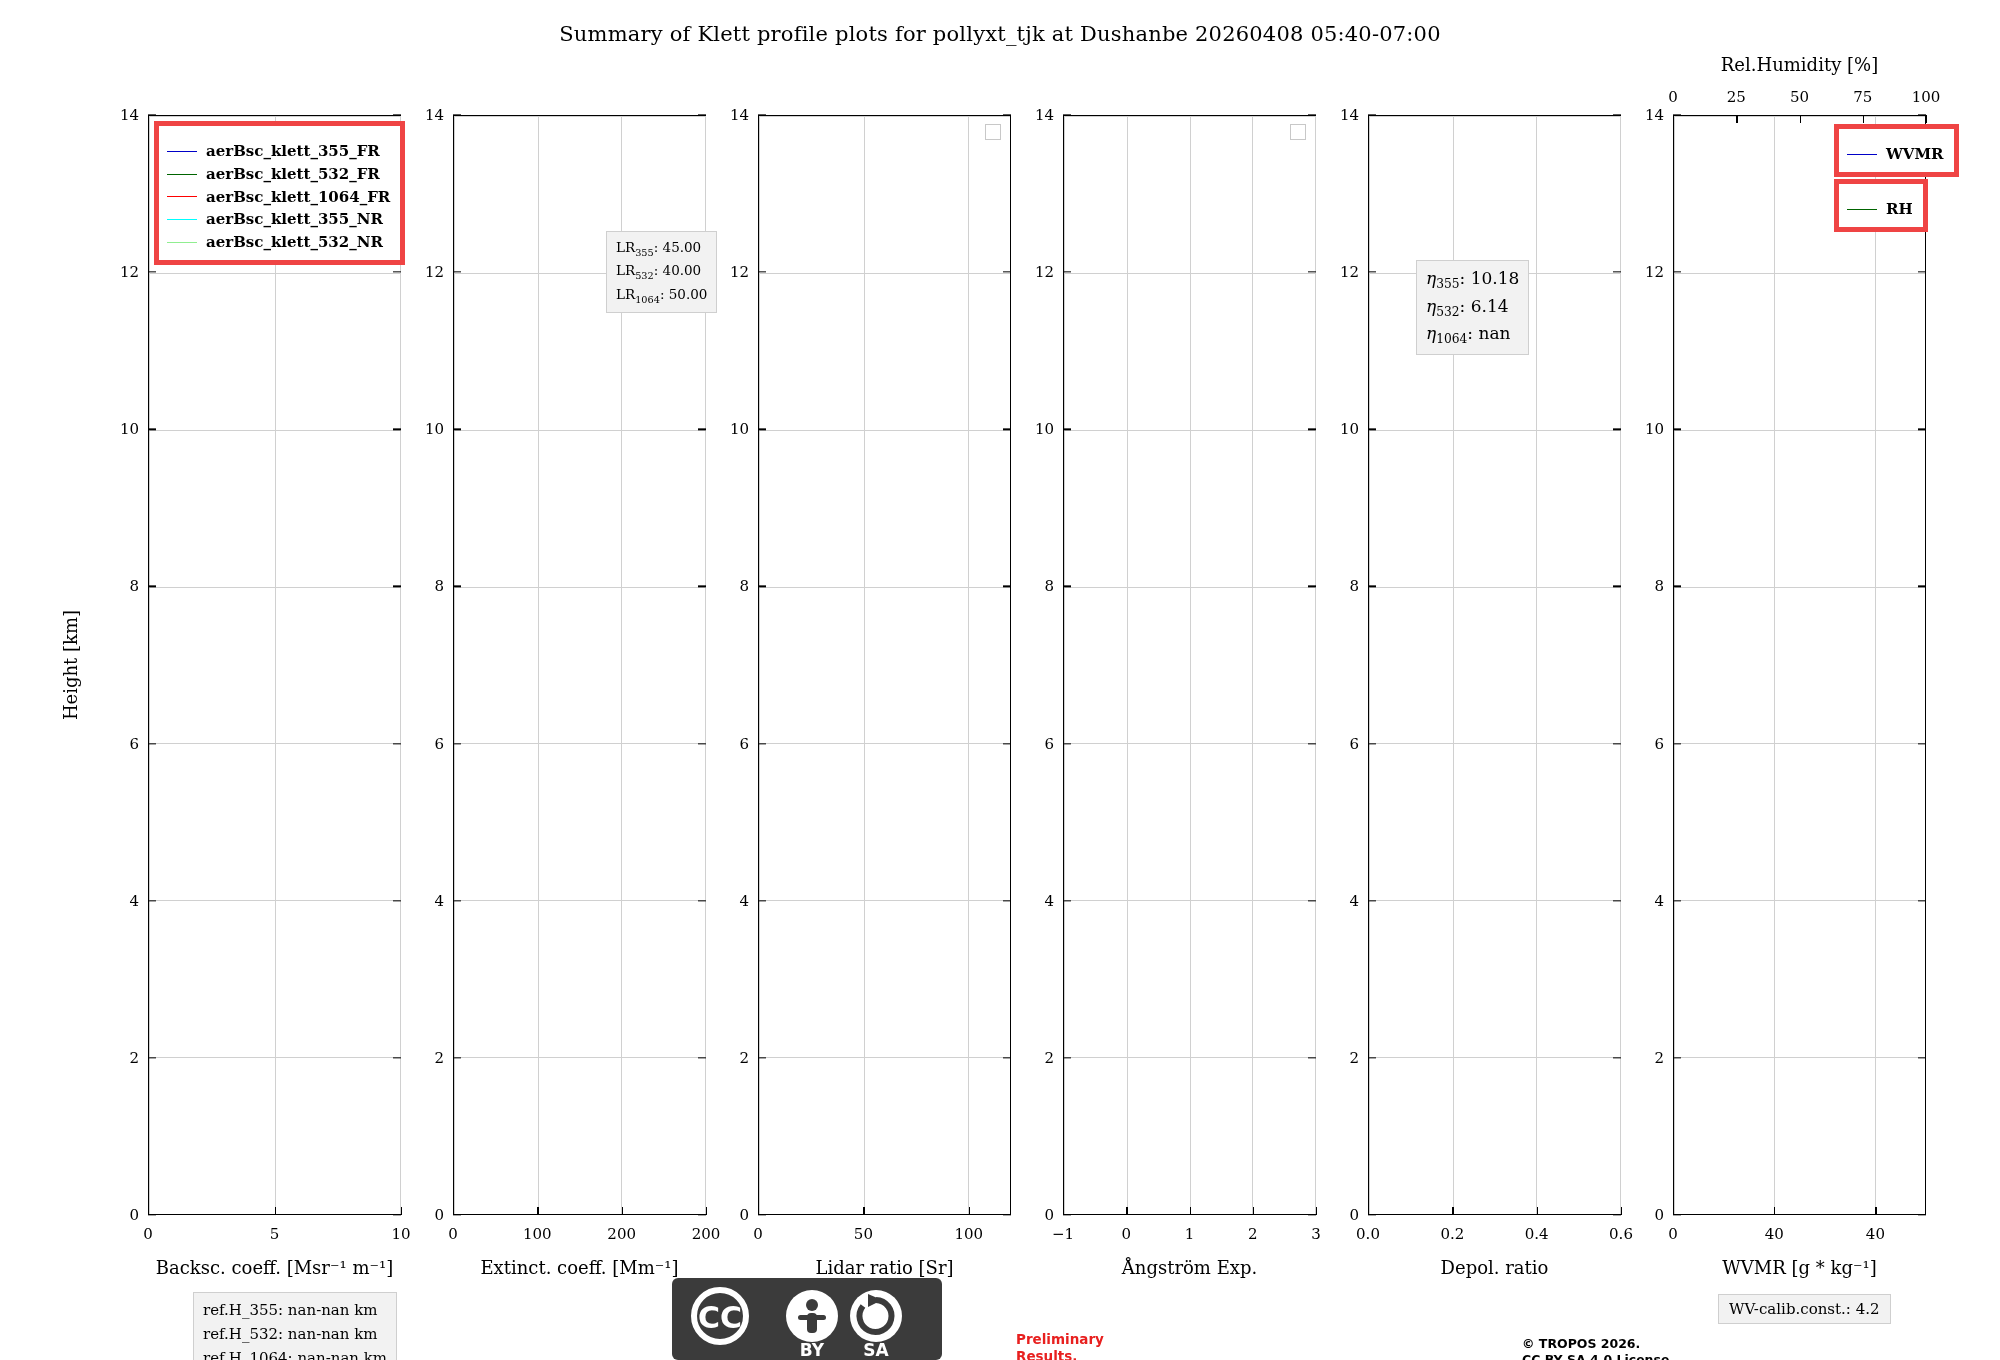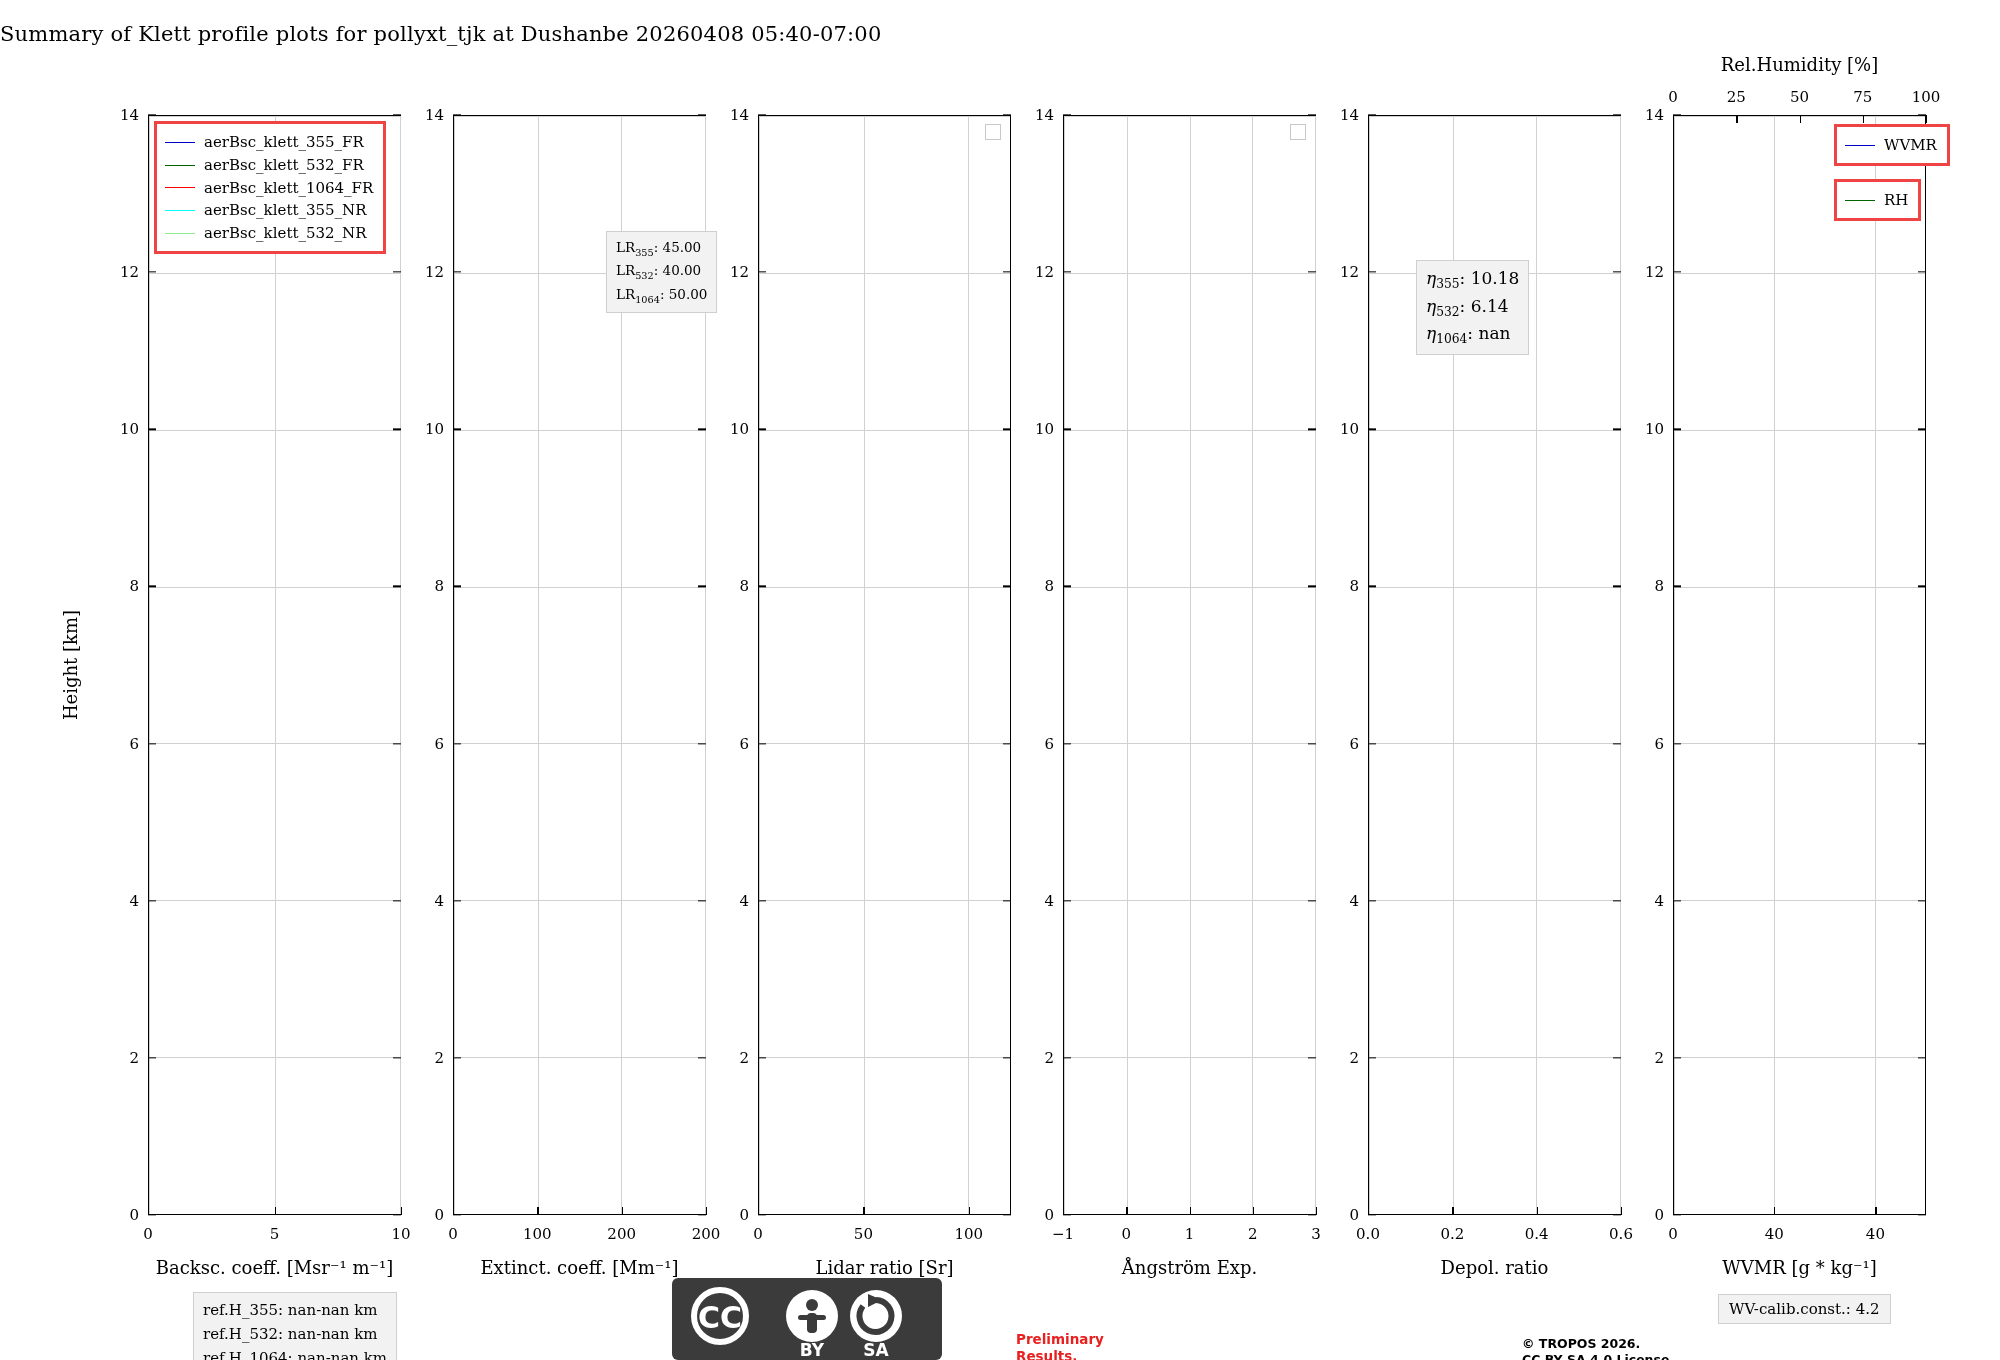--- a/index.html
+++ b/index.html
@@ -4,21 +4,21 @@
 <style>
   html,body{margin:0;padding:0;}
   body{
     width:2000px;height:1360px;background:#ffffff;
     font-family:"DejaVu Serif",serif;
     color:#000;
     position:relative;
     overflow:hidden;
   }
   .title{
-    position:absolute;top:22px;left:0;width:2000px;text-align:left;
+    position:absolute;top:22px;left:0;width:2000px;text-align:center;
     font-size:21px;letter-spacing:.2px;
   }
   
   .panel{position:absolute;top:115px;height:1100px;}
   .plotbox{
     position:absolute;left:0;top:0;right:0;bottom:0;
     border:1.3px solid #000;background:#fff;box-sizing:border-box;
   }
   .grid-h{position:absolute;left:0;right:0;height:1px;background:#d0d0d0;}
   .grid-v{position:absolute;top:0;bottom:0;width:1px;background:#d0d0d0;}
@@ -46,23 +46,24 @@
   .toplabel{
     position:absolute;bottom:100%;margin-bottom:40px;left:50%;transform:translateX(-50%);
     font-size:18px;white-space:nowrap;
   }
   .ylabel{
     position:absolute;left:-78px;top:50%;transform:translate(-50%,-50%) rotate(-90deg);
     font-size:18px;white-space:nowrap;
   }
   
   .legend{
-    position:absolute;background:#fff;border:3px solid #ef4444;
-    padding:7px 10px 6px 8px;font-size:15px;line-height:1.52;
+    position:absolute;background:#fff;border:5px solid #ef4444;
+    padding:14px 10px 6px 8px;font-size:15px;line-height:1.52;
     box-shadow:0 0 0 0 rgba(0,0,0,0);
+    font-weight:bold;
   }
   .legend .row{display:flex;align-items:center;white-space:nowrap;}
   .legend .swatch{display:inline-block;width:30px;height:0;border-top:1.6px solid #000;margin-right:9px;}
   .infobox{
     position:absolute;background:#f2f2f2;border:1px solid #cfcfcf;
     padding:5px 9px;font-size:13.5px;line-height:1.5;white-space:nowrap;
   }
   .infobox.big{font-size:17px;line-height:1.5;}
   sub{font-size:.72em;}
   .refbox{

